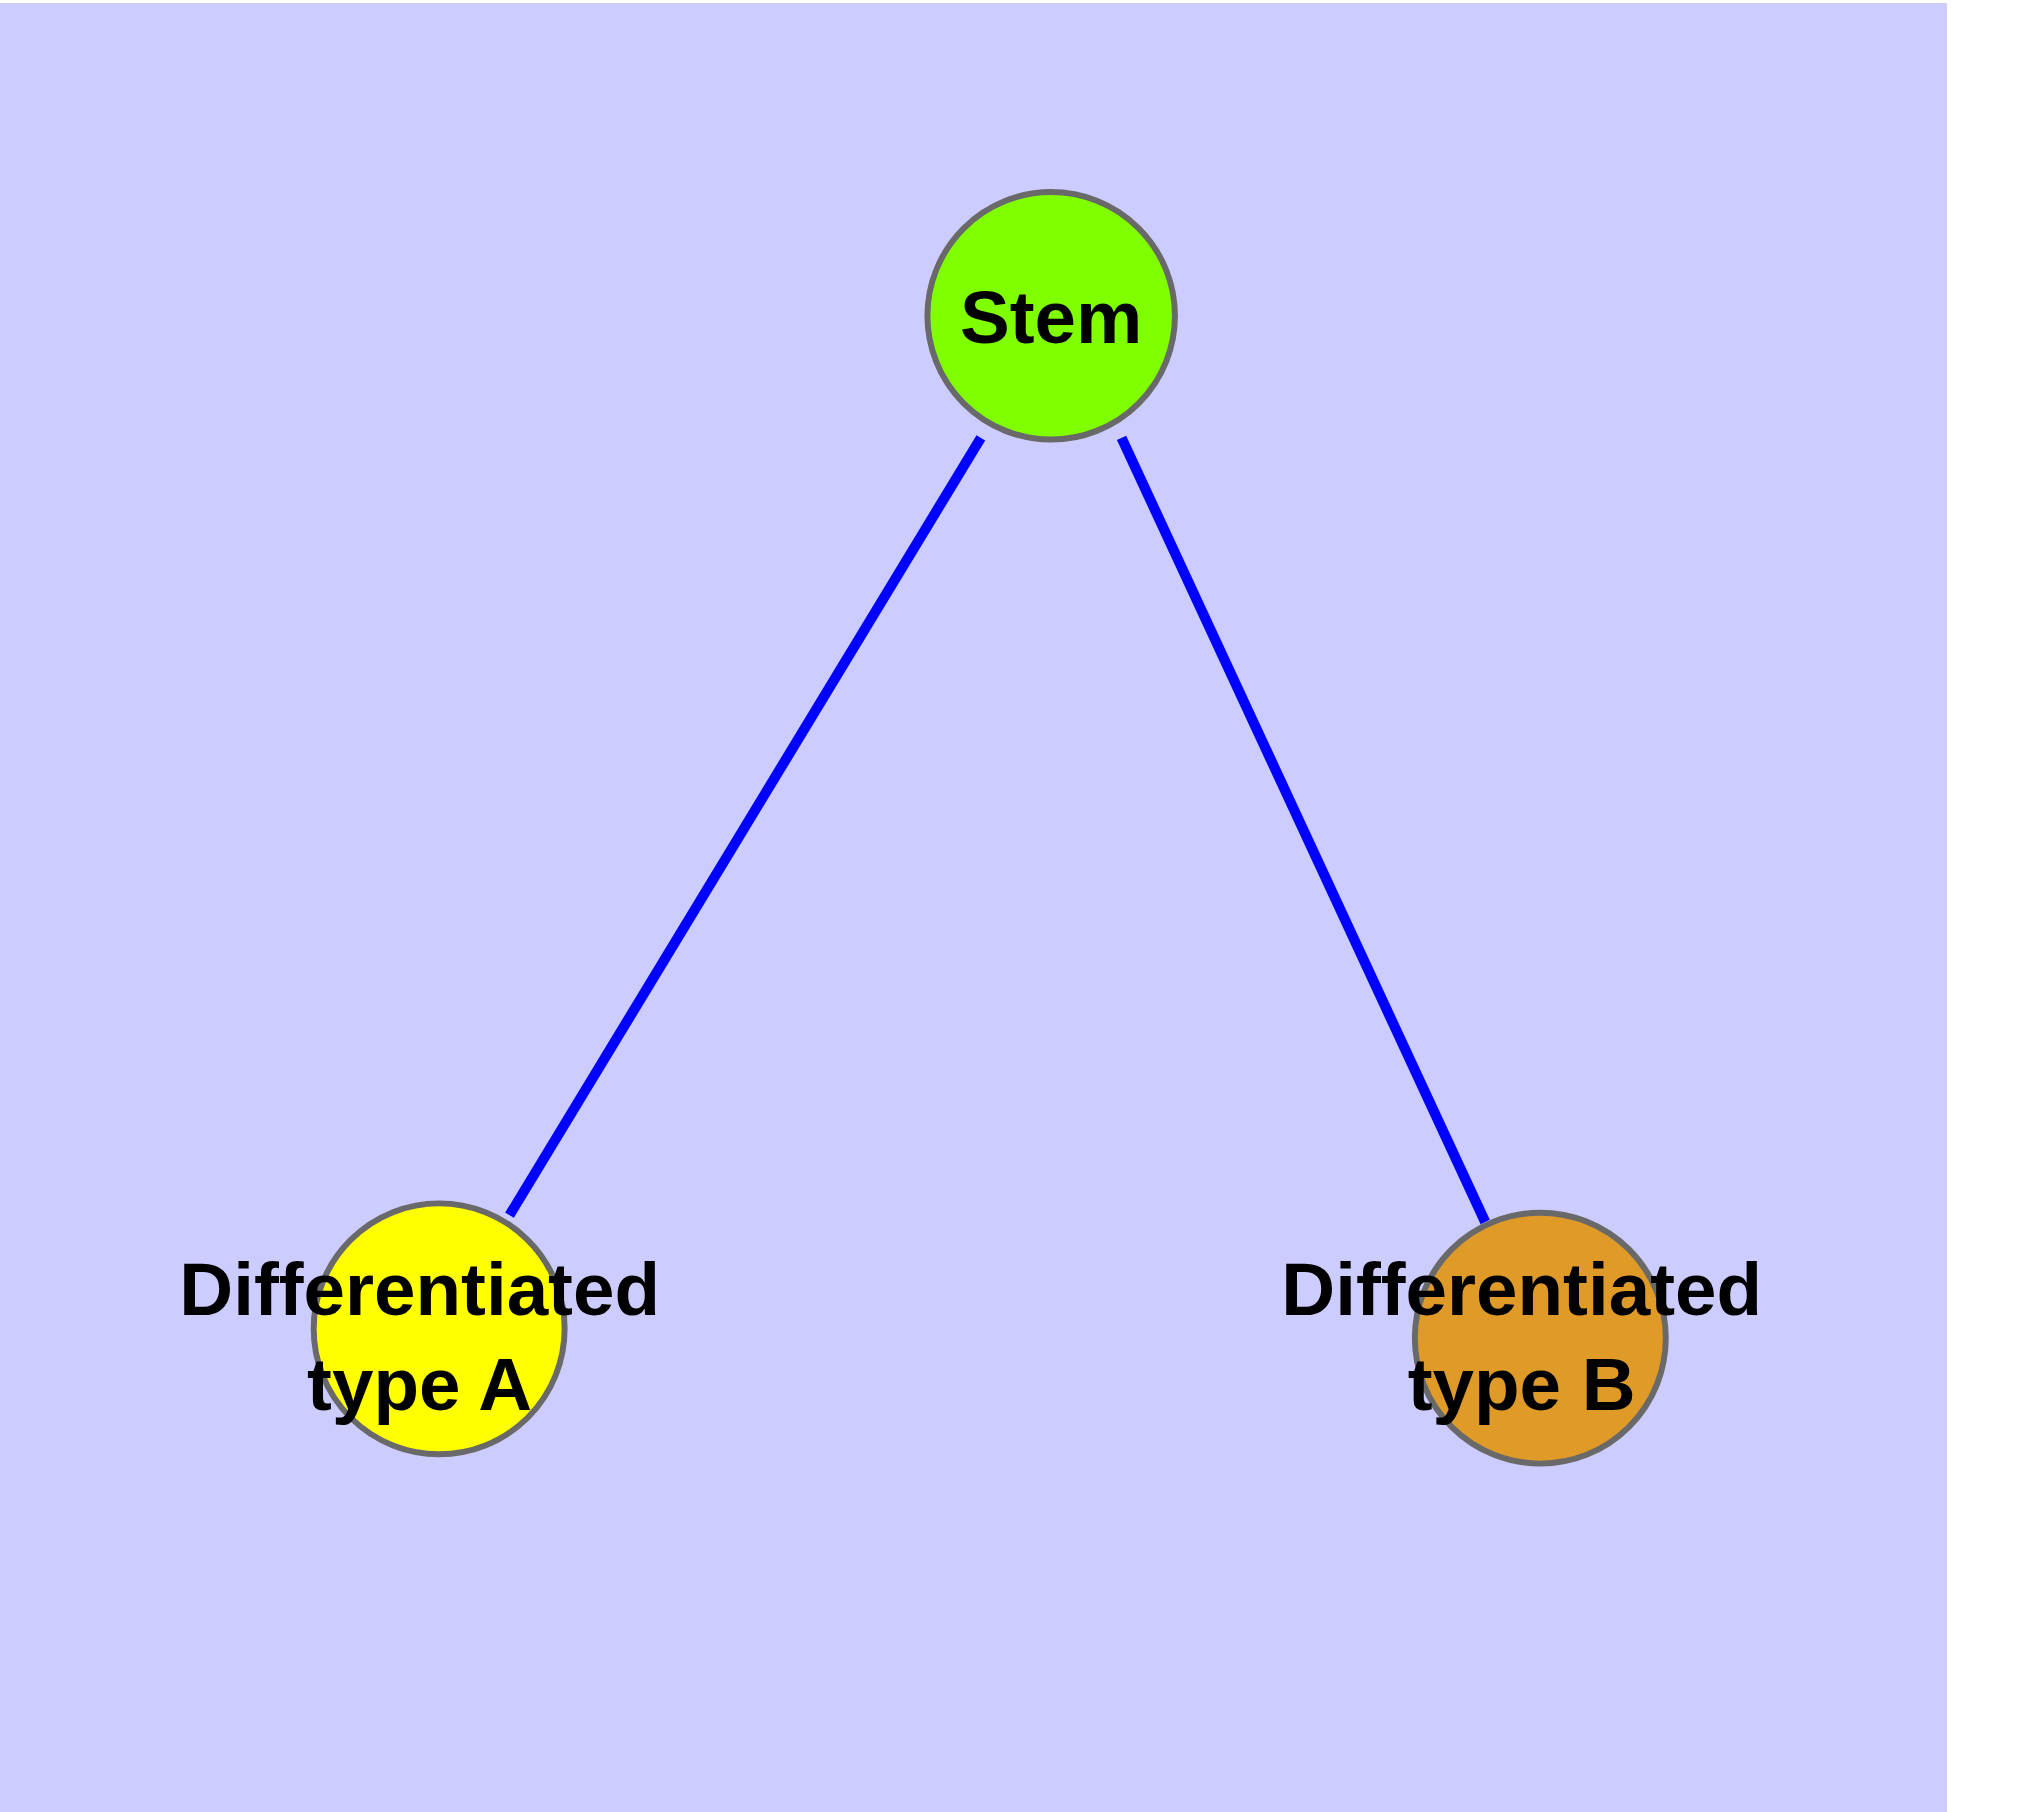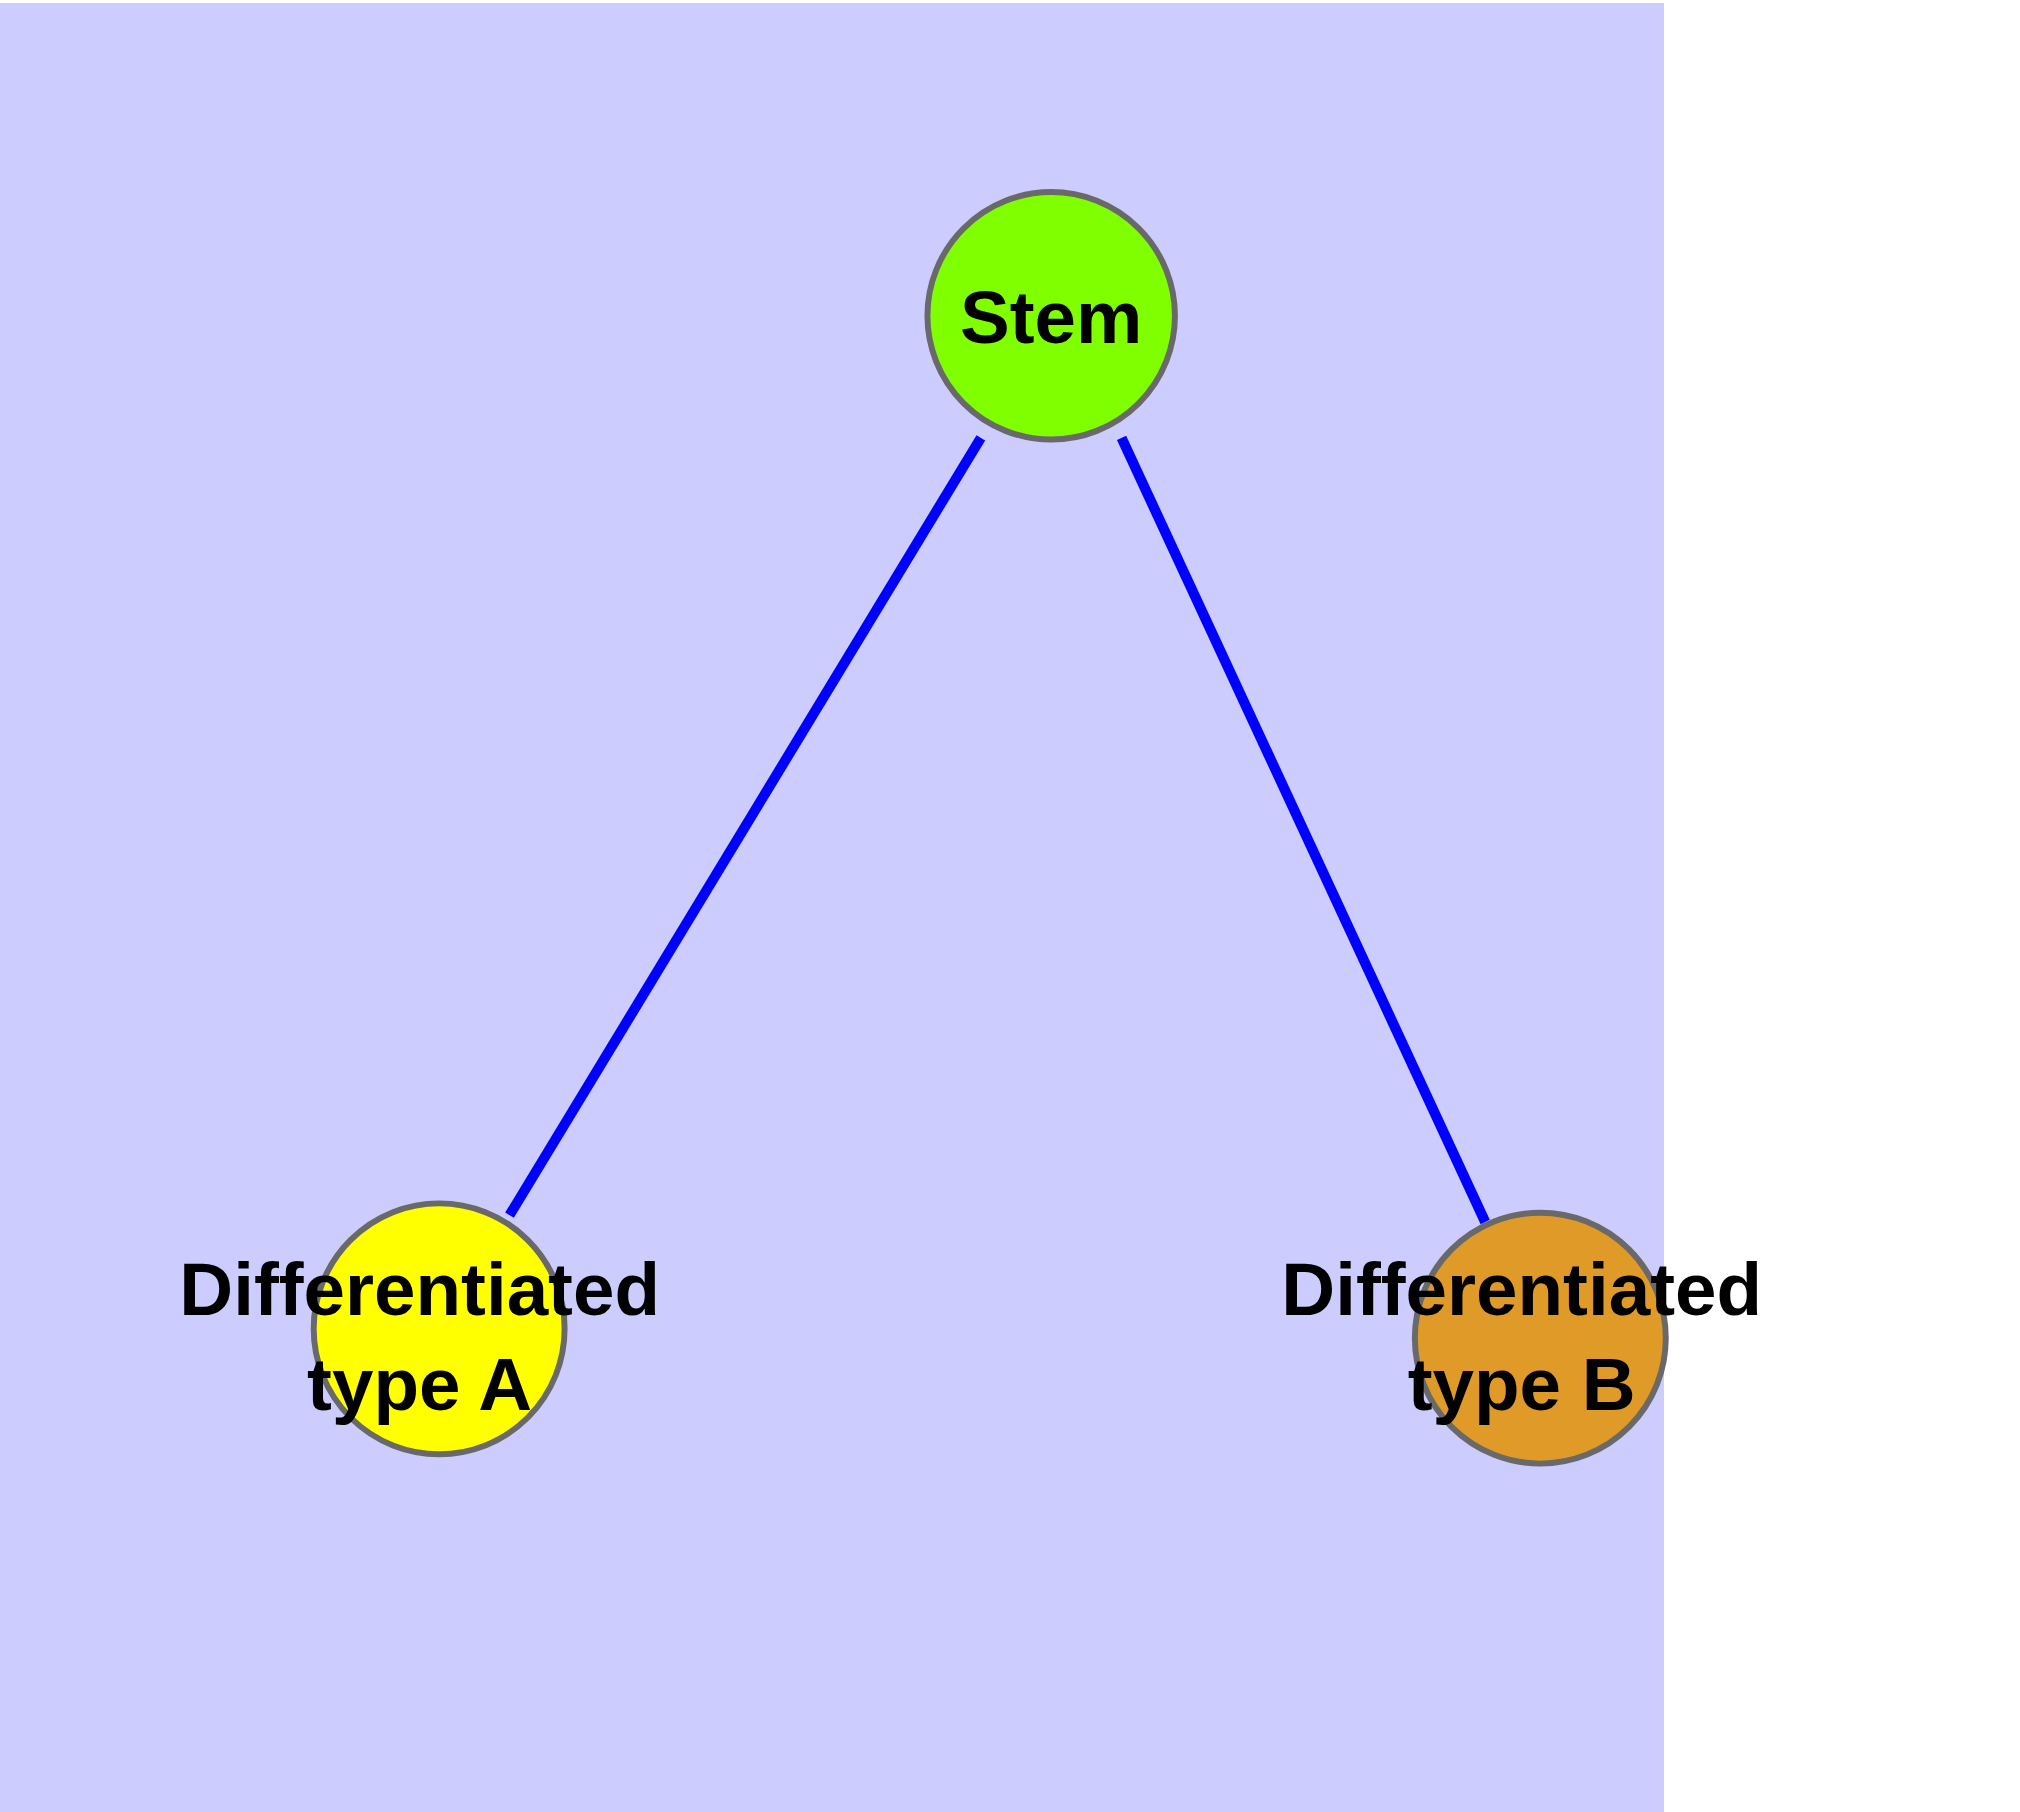--- a/index.html
+++ b/index.html
@@ -12,21 +12,21 @@
     width: 2021px;
     height: 1812px;
     background: #ffffff;
     overflow: hidden;
     font-family: "Liberation Sans", sans-serif;
   }
   #plot-area {
     position: absolute;
     left: 0;
     top: 3.4px;
-    width: 1664px;
+    width: 1947px;
     height: 1809px;
     background: #ccccff;
   }
   #graph-svg {
     position: absolute;
     left: 0;
     top: 0;
     width: 2021px;
     height: 1809px;
     display: block;

